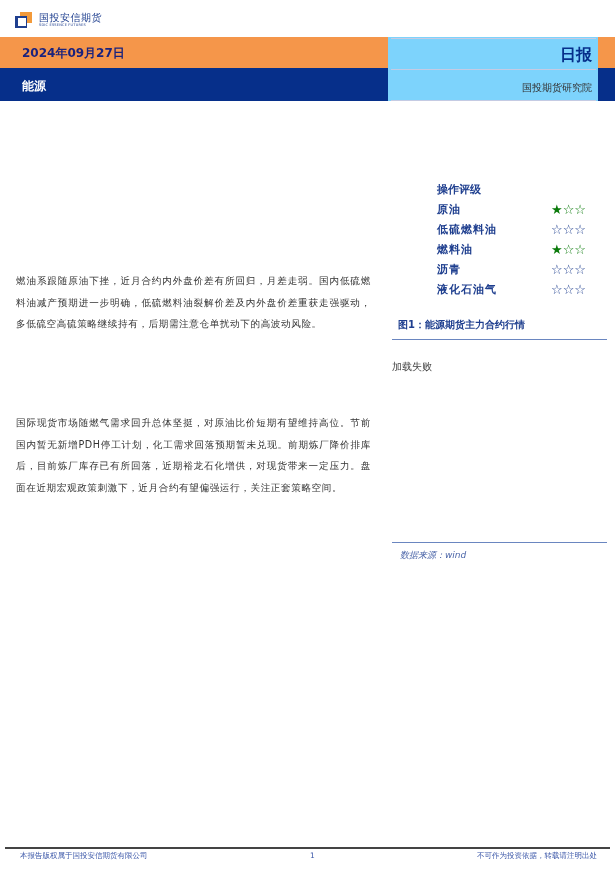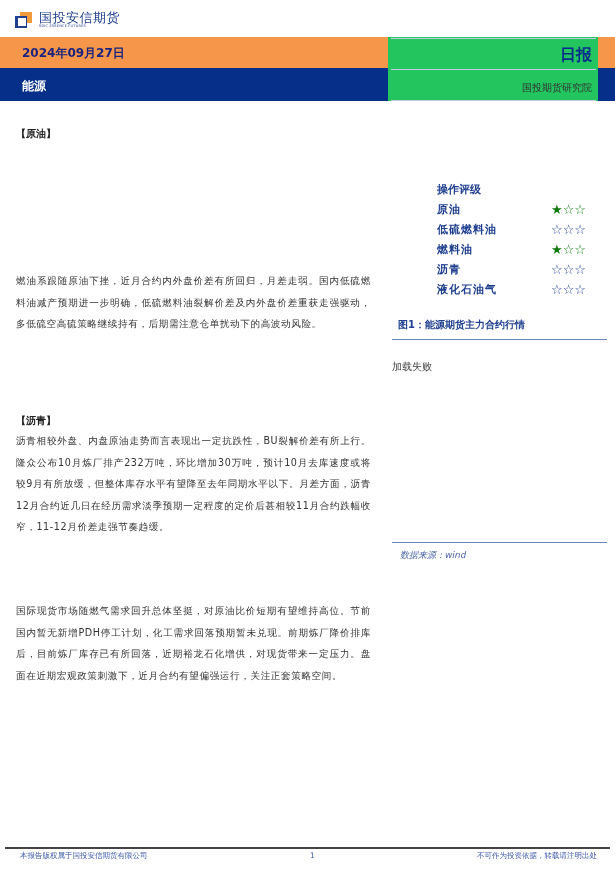--- a/index.html
+++ b/index.html
@@ -5,29 +5,29 @@
   html, body { margin: 0; padding: 0; background: #ffffff; }
   body { width: 615px; height: 870px; position: relative; overflow: hidden;
          font-family: "DejaVu Sans", "Liberation Sans", sans-serif; color: #222; }
 
   .logo { position: absolute; left: 15px; top: 10px; height: 20px; display: flex; align-items: center; }
   .logo-mark { position: relative; width: 18px; height: 16px; margin-right: 6px; }
   .logo-mark .sq1 { position: absolute; left: 0; top: 4px; width: 12px; height: 12px; background: #1f3f8f; }
   .logo-mark .sq2 { position: absolute; left: 5px; top: 0; width: 12px; height: 11px; background: #f39a3a; }
   .logo-mark .sq3 { position: absolute; left: 3px; top: 6px; width: 8px; height: 8px; background: #ffffff; }
   .logo-text { display: flex; flex-direction: column; line-height: 1; }
-  .logo-cn { font-size: 13px; color: #1f3f8f; letter-spacing: 0.5px; }
+  .logo-cn { font-size: 10px; color: #1f3f8f; letter-spacing: 0.5px; }
   .logo-en { font-size: 3.5px; color: #1f3f8f; margin-top: 1px; letter-spacing: 0.2px; }
 
   .bar-orange { position: absolute; left: 0; top: 37px; width: 615px; height: 31px; background: #f5964a; }
   .bar-navy { position: absolute; left: 0; top: 68px; width: 615px; height: 33px; background: #062f8a; }
   .date-text { position: absolute; left: 22px; top: 45px; font-size: 12px; font-weight: bold; color: #1a237e; }
   .sector-text { position: absolute; left: 22px; top: 78px; font-size: 12px; font-weight: bold; color: #ffffff; }
 
-  .title-panel { position: absolute; left: 388px; top: 37px; width: 210px; height: 64px; background: #22c55e; }
+  .title-panel { position: absolute; left: 388px; top: 37px; width: 210px; height: 64px; background: #7dd3fc; }
   .title-panel .line { position: absolute; left: 3px; right: 2px; height: 1px; background: #c5cbe3; }
   .title-panel .l1 { top: 1px; } .title-panel .l2 { top: 32px; } .title-panel .l3 { top: 63px; }
   .daily-title { position: absolute; right: 6px; top: 8px; font-size: 16px; font-weight: bold; color: #062f8a; }
   .institute { position: absolute; right: 6px; top: 44px; font-size: 10px; color: #333; }
 
   .left-col { position: absolute; left: 16px; top: 125px; width: 355px; }
   .section { margin-bottom: 0; }
   .sec-head { font-size: 10px; color: #222; font-weight: bold; height: 18px; line-height: 18px; }
   .sec-body { font-size: 9.6px; line-height: 21.5px; color: #333; text-align: justify; letter-spacing: 0.6px; }
 
@@ -74,28 +74,23 @@
 <div class="title-panel">
   <div class="line l1"></div>
   <div class="line l2"></div>
   <div class="line l3"></div>
   <div class="daily-title">日报</div>
   <div class="institute">国投期货研究院</div>
 </div>
 
 <div class="left-col">
   <div class="section" style="height:145px;">
-    <div class="sec-head">【原油】</div>
   </div>
   <div class="section" style="height:142px;">
     <div class="sec-body">燃油系跟随原油下挫，近月合约内外盘价差有所回归，月差走弱。国内低硫燃料油减产预期进一步明确，低硫燃料油裂解价差及内外盘价差重获走强驱动，多低硫空高硫策略继续持有，后期需注意仓单扰动下的高波动风险。</div>
-  </div>
-  <div class="section" style="height:188px;">
-    <div class="sec-head">【沥青】</div>
-    <div class="sec-body">沥青相较外盘、内盘原油走势而言表现出一定抗跌性，BU裂解价差有所上行。隆众公布10月炼厂排产232万吨，环比增加30万吨，预计10月去库速度或将较9月有所放缓，但整体库存水平有望降至去年同期水平以下。月差方面，沥青12月合约近几日在经历需求淡季预期一定程度的定价后甚相较11月合约跌幅收窄，11-12月价差走强节奏趋缓。</div>
   </div>
   <div class="section">
     <div class="sec-body">国际现货市场随燃气需求回升总体坚挺，对原油比价短期有望维持高位。节前国内暂无新增PDH停工计划，化工需求回落预期暂未兑现。前期炼厂降价排库后，目前炼厂库存已有所回落，近期裕龙石化增供，对现货带来一定压力。盘面在近期宏观政策刺激下，近月合约有望偏强运行，关注正套策略空间。</div>
   </div>
 </div>
 
 <div class="rating">
   <div class="rating-title">操作评级</div>
   <div class="rating-row">
     <span class="rating-label">原油</span>

